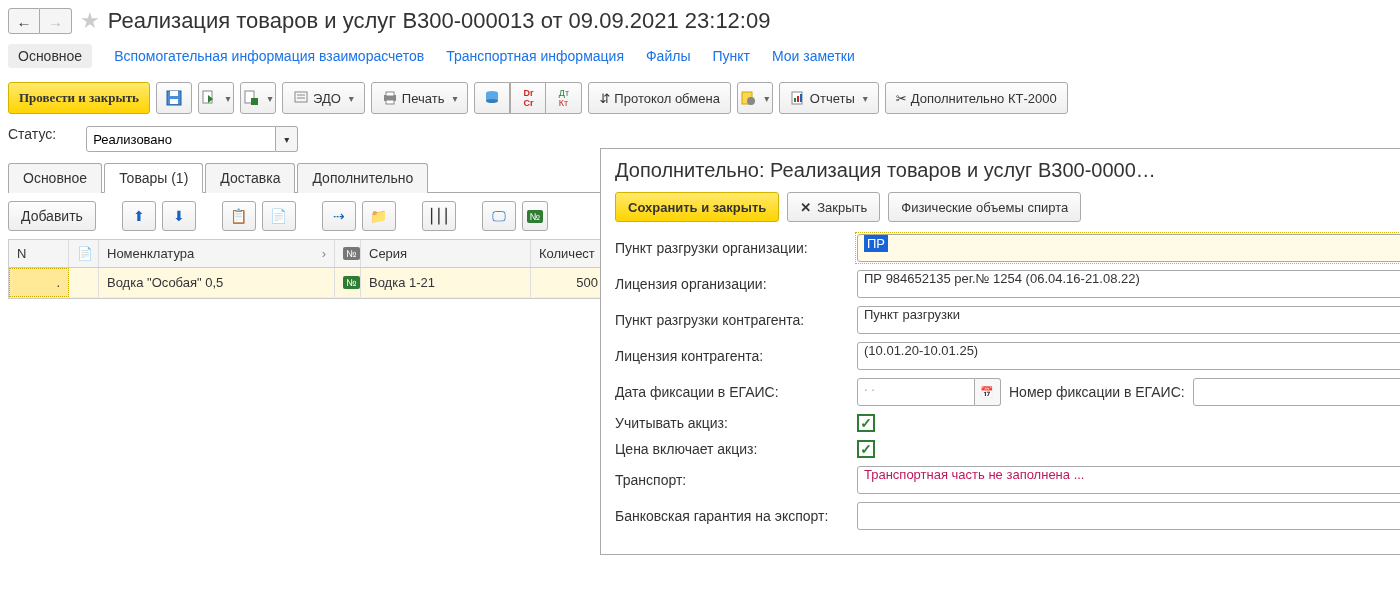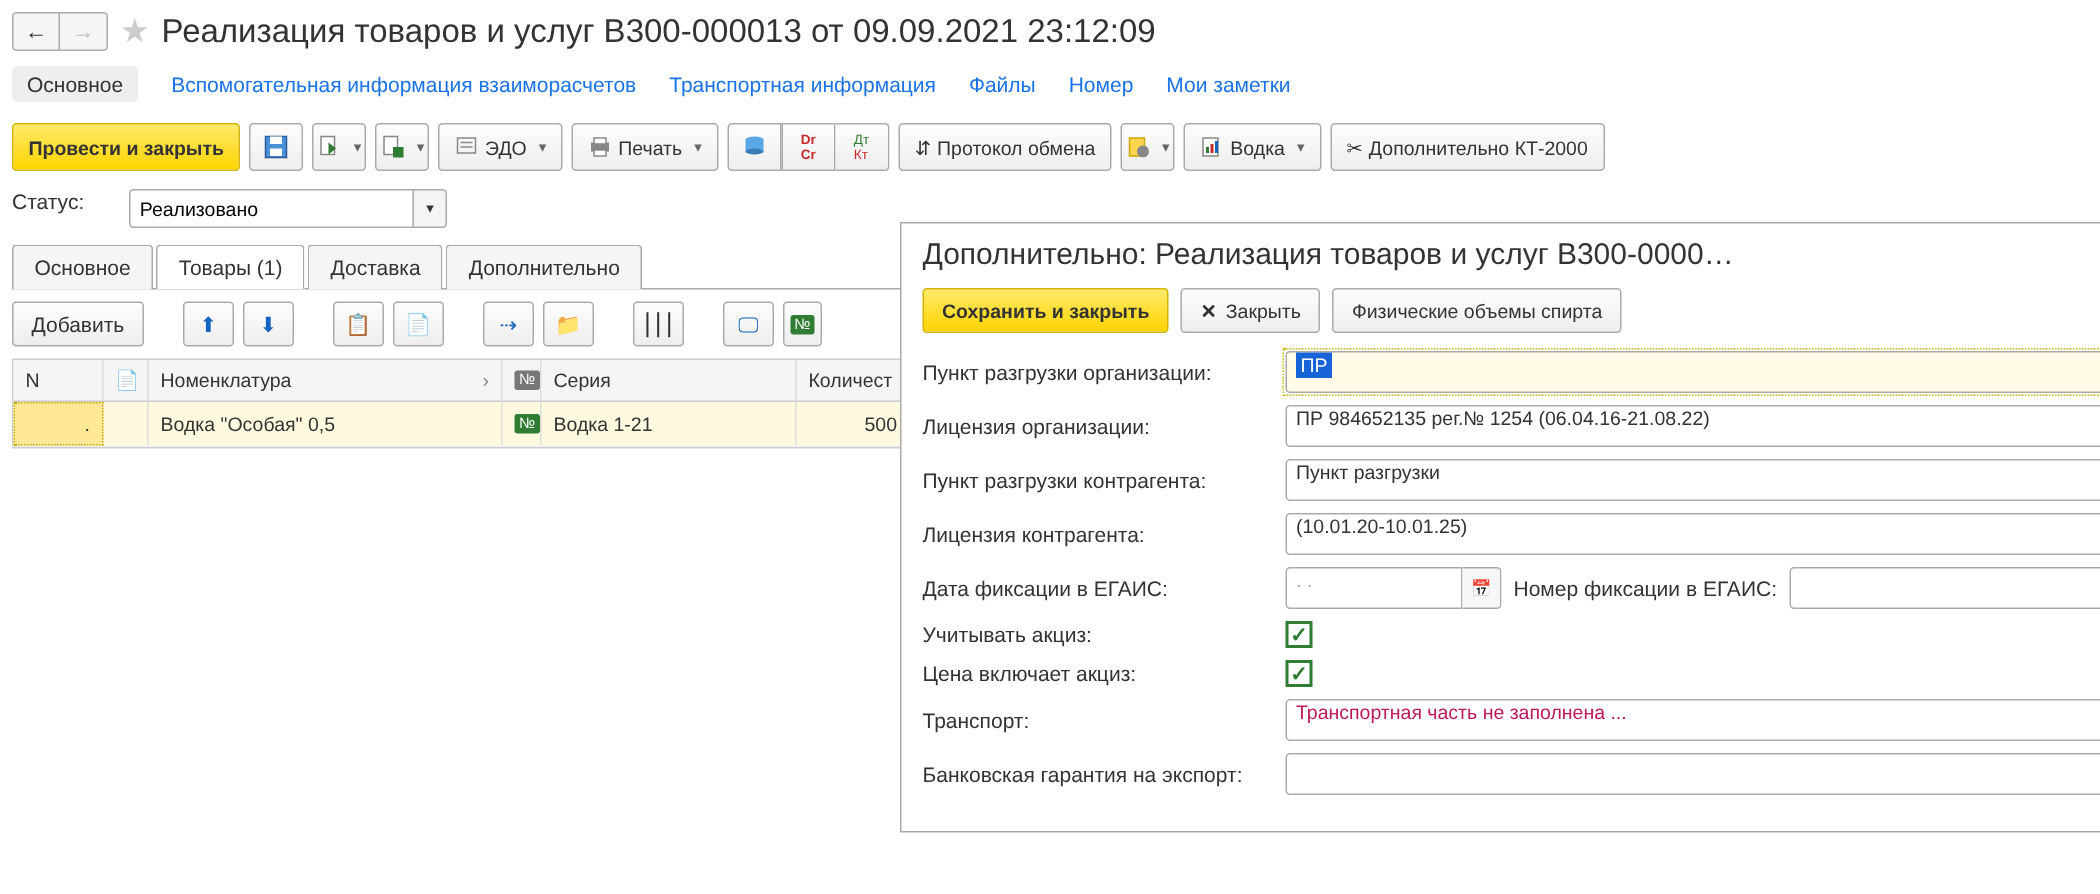--- a/index.html
+++ b/index.html
@@ -12,21 +12,21 @@
   .nav-group .nav-btn:last-child { border-radius: 0 3px 3px 0; border-left: none; }
   .star-icon { color: #ccc; font-size: 22px; }
   .page-title { font-size: 22px; color: #333; font-weight: normal; }
 
   .tabs-link-row { display: flex; gap: 22px; margin-bottom: 14px; align-items: center; }
   .link-tab { color: #1a73e8; cursor: pointer; font-size: 14px; text-decoration: underline; text-decoration-color: transparent; }
   .link-tab.active { color: #333; background: #eee; padding: 4px 10px; border-radius: 3px; text-decoration: none; }
 
   .toolbar-row { display: flex; gap: 6px; margin-bottom: 12px; flex-wrap: nowrap; align-items: center; }
   .btn { height: 32px; border: 1px solid #aaa; background: linear-gradient(#fdfdfd,#eee); border-radius: 3px; display: inline-flex; align-items: center; justify-content: center; padding: 0 10px; cursor: pointer; font-size: 13px; gap: 4px; white-space: nowrap; }
-  .btn.yellow { background: linear-gradient(#ffe96b,#ffd400); border-color: #d4b300; font-weight: bold; }
+  .btn.yellow { background: linear-gradient(#ffe96b,#ffd400); border-color: #d4b300; font-weight: bold; font-family: Liberation Serif, serif; }
   .btn.icon-only { width: 36px; padding: 0; }
   .btn-group { display: flex; }
   .btn-group .btn { border-radius: 0; }
   .btn-group .btn:first-child { border-radius: 3px 0 0 3px; }
   .btn-group .btn:last-child { border-radius: 0 3px 3px 0; border-left: none; }
   .dd-caret::after { content: "▾"; margin-left: 4px; font-size: 10px; color: #666; }
 
   .status-row { display: flex; align-items: flex-start; gap: 6px; margin-bottom: 10px; font-size: 14px; }
   .select-box { display: flex; padding-left: 24px; }
   .select-box input { height: 26px; border: 1px solid #aaa; padding: 0 6px; width: 190px; border-radius: 3px 0 0 3px; font-size: 13px; }
@@ -89,21 +89,21 @@
   </div>
   <span class="star-icon">★</span>
   <span class="page-title">Реализация товаров и услуг В300-000013 от 09.09.2021 23:12:09</span>
 </div>
 
 <div class="tabs-link-row">
   <span class="link-tab active">Основное</span>
   <span class="link-tab">Вспомогательная информация взаиморасчетов</span>
   <span class="link-tab">Транспортная информация</span>
   <span class="link-tab">Файлы</span>
-  <span class="link-tab">Номер</span>
+  <span class="link-tab">Пункт</span>
   <span class="link-tab">Мои заметки</span>
 </div>
 
 <div class="toolbar-row">
   <div class="btn yellow">Провести и закрыть</div>
   <div class="btn icon-only">
       <svg class="ic" viewBox="0 0 16 16">
         <rect x="1" y="1" width="14" height="14" fill="#4a90d9" stroke="#2a5a99"></rect>
         <rect x="4" y="1" width="8" height="5" fill="#fff"></rect>
         <rect x="4" y="9" width="8" height="5" fill="#fff"></rect>
@@ -162,21 +162,21 @@
         <circle cx="11" cy="11" r="4" fill="#888"></circle>
       </svg>
     </div>
   <div class="btn dd-caret">
       <svg class="ic" viewBox="0 0 16 16">
         <rect x="2" y="2" width="10" height="12" fill="#fff" stroke="#888"></rect>
         <rect x="4" y="8" width="2" height="4" fill="#2e7d32"></rect>
         <rect x="7" y="6" width="2" height="6" fill="#c62828"></rect>
         <rect x="10" y="4" width="2" height="8" fill="#1565c0"></rect>
       </svg>
-      <span>Водка</span>
+      <span>Отчеты</span>
     </div>
   <div class="btn">
       <span>✂</span>
       <span>Дополнительно КТ-2000</span>
     </div>
 </div>
 
 <div class="status-row">
   <span>Статус:</span>
   <div class="select-box">

